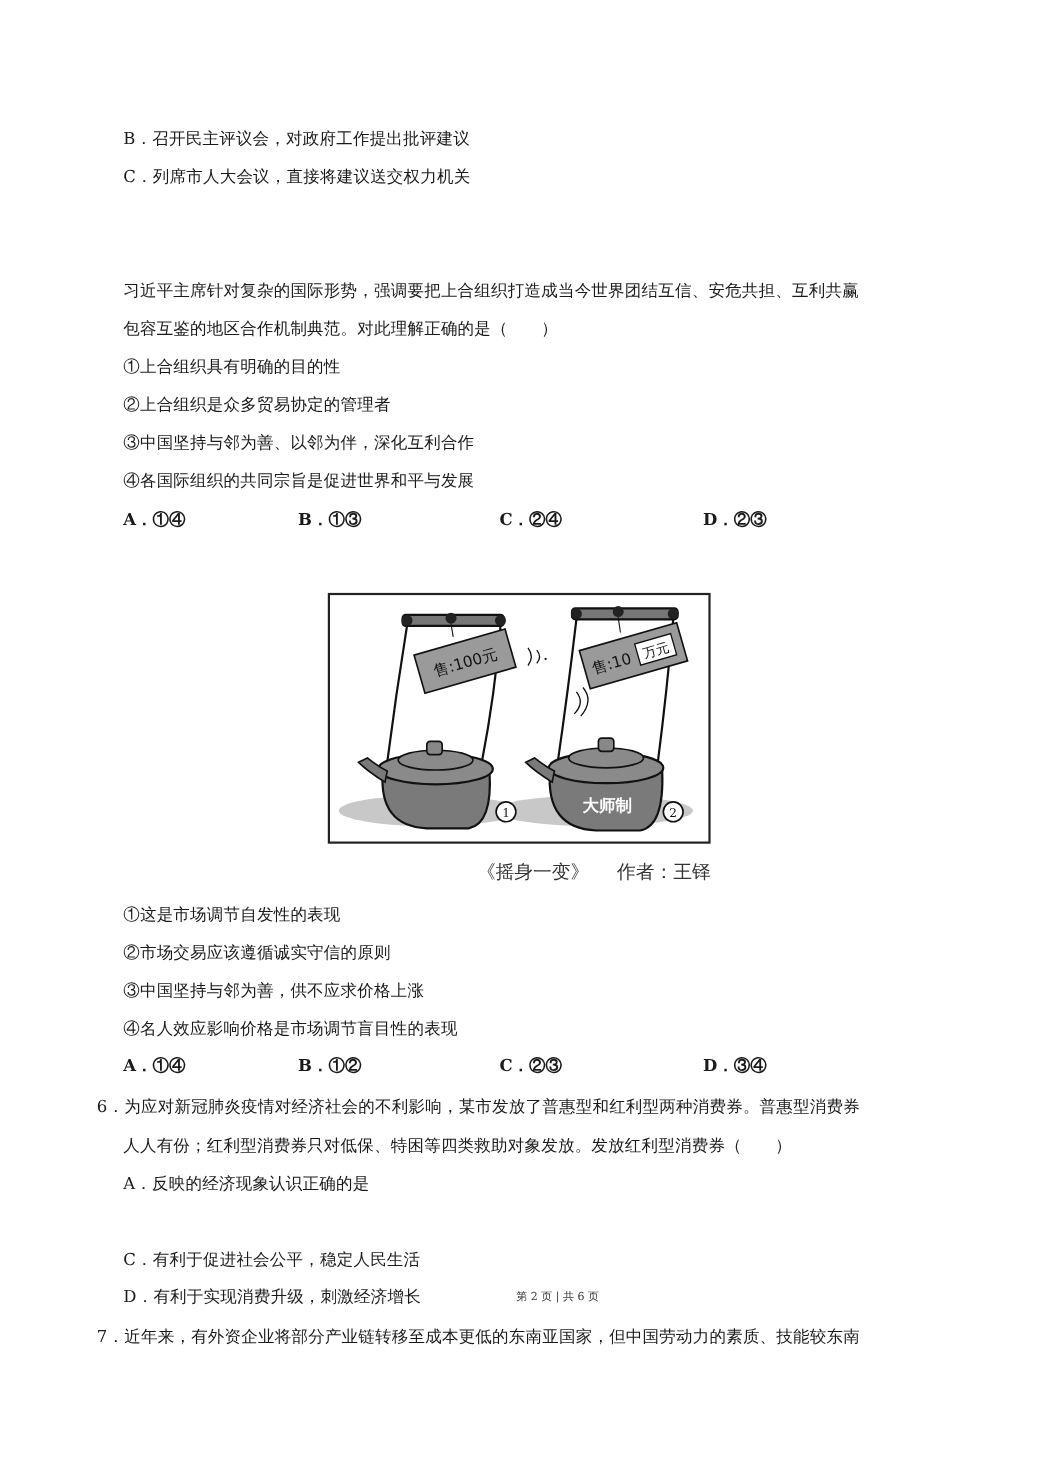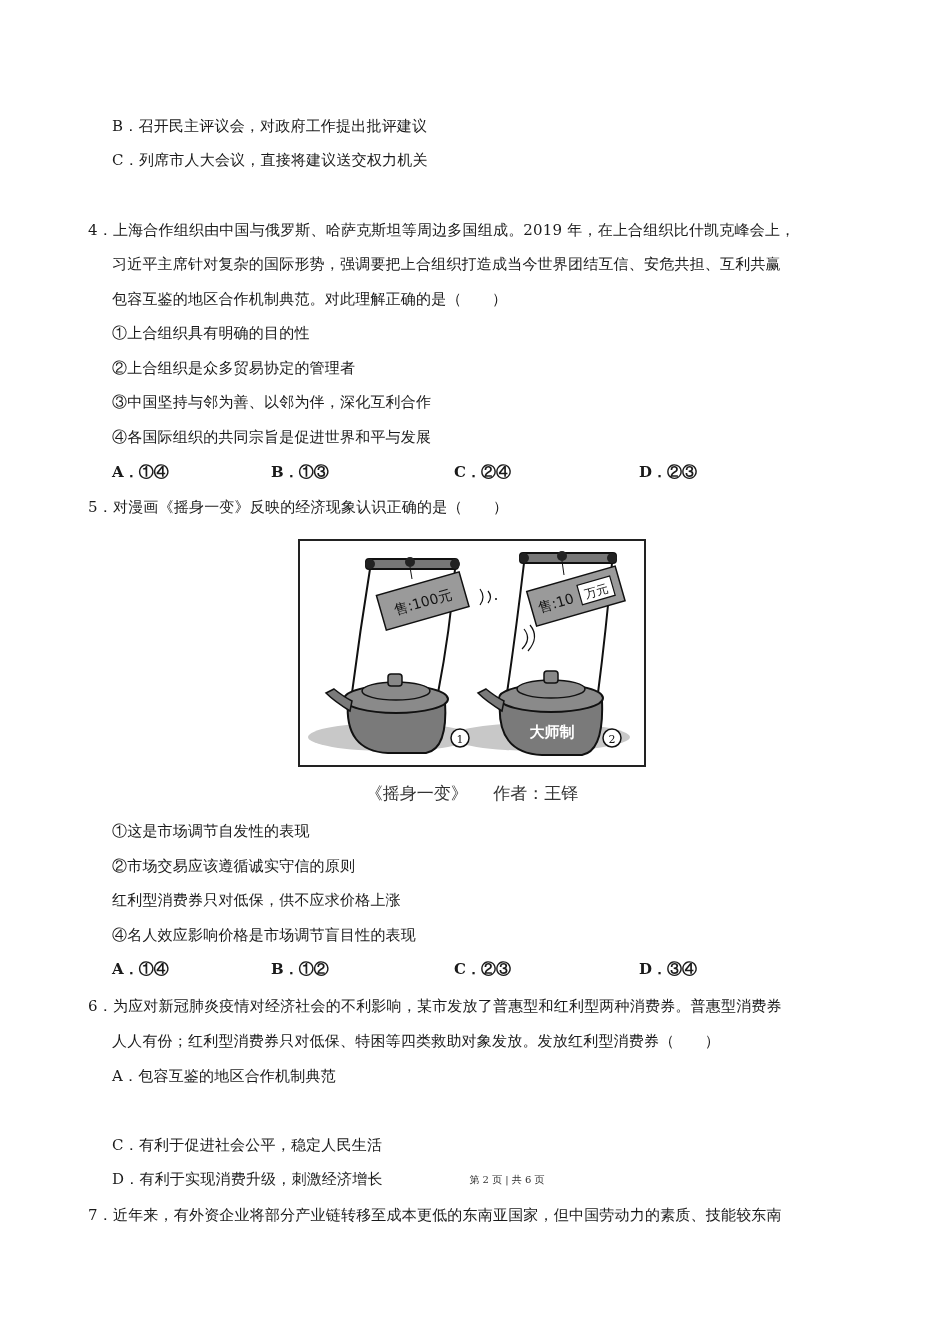--- a/index.html
+++ b/index.html
@@ -17,52 +17,50 @@
     .opt { left: 112px; }
     .cont { left: 112px; text-align: center; }
     .choice-row { position: absolute; left: 112px; width: 760px; height: 20px; font-size: 15px; line-height: 20px; }
     .choice-row span { position: absolute; top: 0; white-space: nowrap; font-weight: bold; }
     .c0 { left: 0; } .c1 { left: 159px; } .c2 { left: 342px; } .c3 { left: 527px; }
     .figure {
       position: absolute; left: 298px; top: 539px; width: 348px; height: 228px;
       border: 2px solid #222; box-sizing: border-box; background: #fff; overflow: hidden;
     }
     .caption {
-      position: absolute; left: 298px; top: 782px; width: 348px; text-align: center;
+      position: absolute; left: 298px; top: 782px; width: 348px; text-align: right;
       font-size: 17px; line-height: 22px; color: #333; font-family: "DejaVu Sans", sans-serif;
       word-spacing: 20px;
     }
     .footer {
       position: absolute; left: 0; width: 950px; top: 1171px; text-align: center;
       font-size: 10px; line-height: 18px; color: #333; padding-left: 32px;
     }
   </style>
 </head>
 <body>
 
 <div class="page">
 
   <div class="line opt" style="top:116px"><span>B．</span><span>召开民主评议会，对政府工作提出批评建议</span></div>
   <div class="line opt" style="top:150px"><span>C．</span><span>列席市人大会议，直接将建议送交权力机关</span></div>
 
-  <div class="line qnum" style="top:220px"><span>4．</span><span>上海合作组织由中国与俄罗斯、哈萨克斯坦等周边多国组成。2019 年，在上合组织比什凯克峰会上，</span></div>
   <div class="line cont" style="top:254px">习近平主席针对复杂的国际形势，强调要把上合组织打造成当今世界团结互信、安危共担、互利共赢</div>
   <div class="line cont" style="top:289px">包容互鉴的地区合作机制典范。对此理解正确的是（　　）</div>
   <div class="line opt" style="top:323px">①上合组织具有明确的目的性</div>
   <div class="line opt" style="top:358px">②上合组织是众多贸易协定的管理者</div>
   <div class="line opt" style="top:392px">③中国坚持与邻为善、以邻为伴，深化互利合作</div>
   <div class="line opt" style="top:427px">④各国际组织的共同宗旨是促进世界和平与发展</div>
   <div class="choice-row" style="top:462px">
     <span class="c0">A．①④</span>
     <span class="c1">B．①③</span>
     <span class="c2">C．②④</span>
     <span class="c3">D．②③</span>
   </div>
 
-  <div class="line qnum" style="top:497px"><span>5．</span><span>对漫画《摇身一变》反映的经济现象认识正确的是（　　）</span></div>
 
   <div class="figure">
     <svg width="344" height="224" viewBox="0 0 344 224">
 
       <ellipse cx="90" cy="196" rx="82" ry="14" fill="#c8c8c8"></ellipse>
       <ellipse cx="240" cy="196" rx="90" ry="14" fill="#c8c8c8"></ellipse>
 
       <g>
 
         <rect x="66" y="18" width="92" height="10" rx="3" fill="#777" stroke="#111" stroke-width="2"></rect>
@@ -118,31 +116,31 @@
         <text x="252" y="196" text-anchor="middle" font-size="15" fill="#ffffff" font-family="DejaVu Sans, sans-serif" font-weight="bold">大师制</text>
         <circle cx="312" cy="197" r="9" fill="#fff" stroke="#111" stroke-width="1.5"></circle>
         <text x="312" y="202" text-anchor="middle" font-size="11" fill="#111">2</text>
       </g>
     </svg>
   </div>
   <div class="caption"><span>《摇身一变》</span> <span>作者：王铎</span></div>
 
   <div class="line opt" style="top:821px">①这是市场调节自发性的表现</div>
   <div class="line opt" style="top:856px">②市场交易应该遵循诚实守信的原则</div>
-  <div class="line opt" style="top:890px">红利型消费券只对低保，供不应求价格上涨</div>
+  <div class="line opt" style="top:890px">③中国坚持与邻为善，供不应求价格上涨</div>
   <div class="line opt" style="top:925px">④名人效应影响价格是市场调节盲目性的表现</div>
   <div class="choice-row" style="top:959px">
     <span class="c0">A．①④</span>
     <span class="c1">B．①②</span>
     <span class="c2">C．②③</span>
     <span class="c3">D．③④</span>
   </div>
 
   <div class="line qnum" style="top:996px"><span>6．</span><span>为应对新冠肺炎疫情对经济社会的不利影响，某市发放了普惠型和红利型两种消费券。普惠型消费券</span></div>
   <div class="line cont" style="top:1031px">人人有份；红利型消费券只对低保、特困等四类救助对象发放。发放红利型消费券（　　）</div>
-  <div class="line opt" style="top:1066px"><span>A．</span><span>包容互鉴的地区合作机制典范</span></div>
+  <div class="line opt" style="top:1066px"><span>A．</span><span>反映的经济现象认识正确的是</span></div>
   <div class="line opt" style="top:1135px"><span>C．</span><span>有利于促进社会公平，稳定人民生活</span></div>
   <div class="line opt" style="top:1169px"><span>D．</span><span>有利于实现消费升级，刺激经济增长</span></div>
 
   <div class="line qnum" style="top:1205px"><span>7．</span><span>近年来，有外资企业将部分产业链转移至成本更低的东南亚国家，但中国劳动力的素质、技能较东南</span></div>
 
   <div class="footer">第 2 页 | 共 6 页</div>
 </div>
 
 </body></html>

